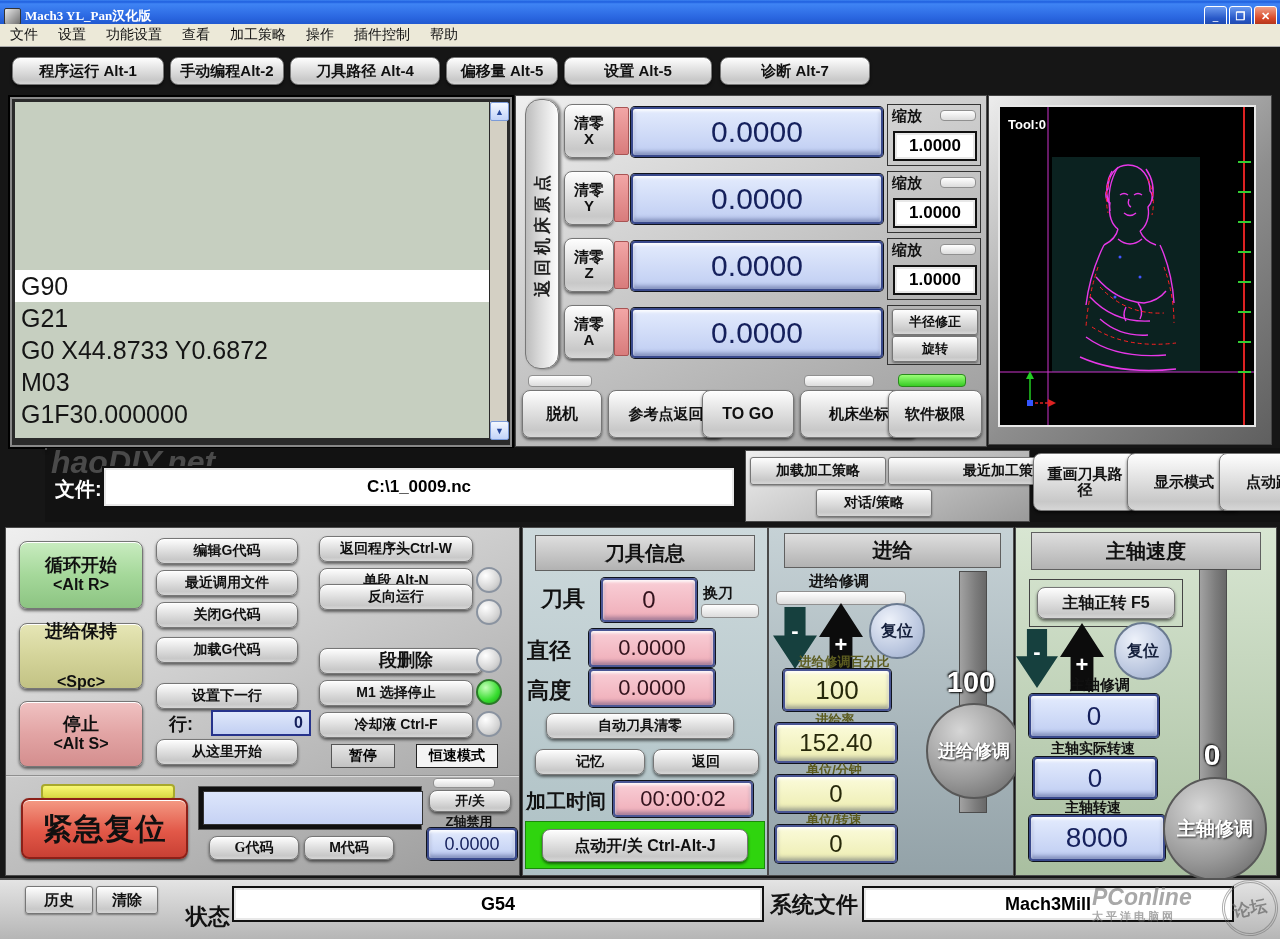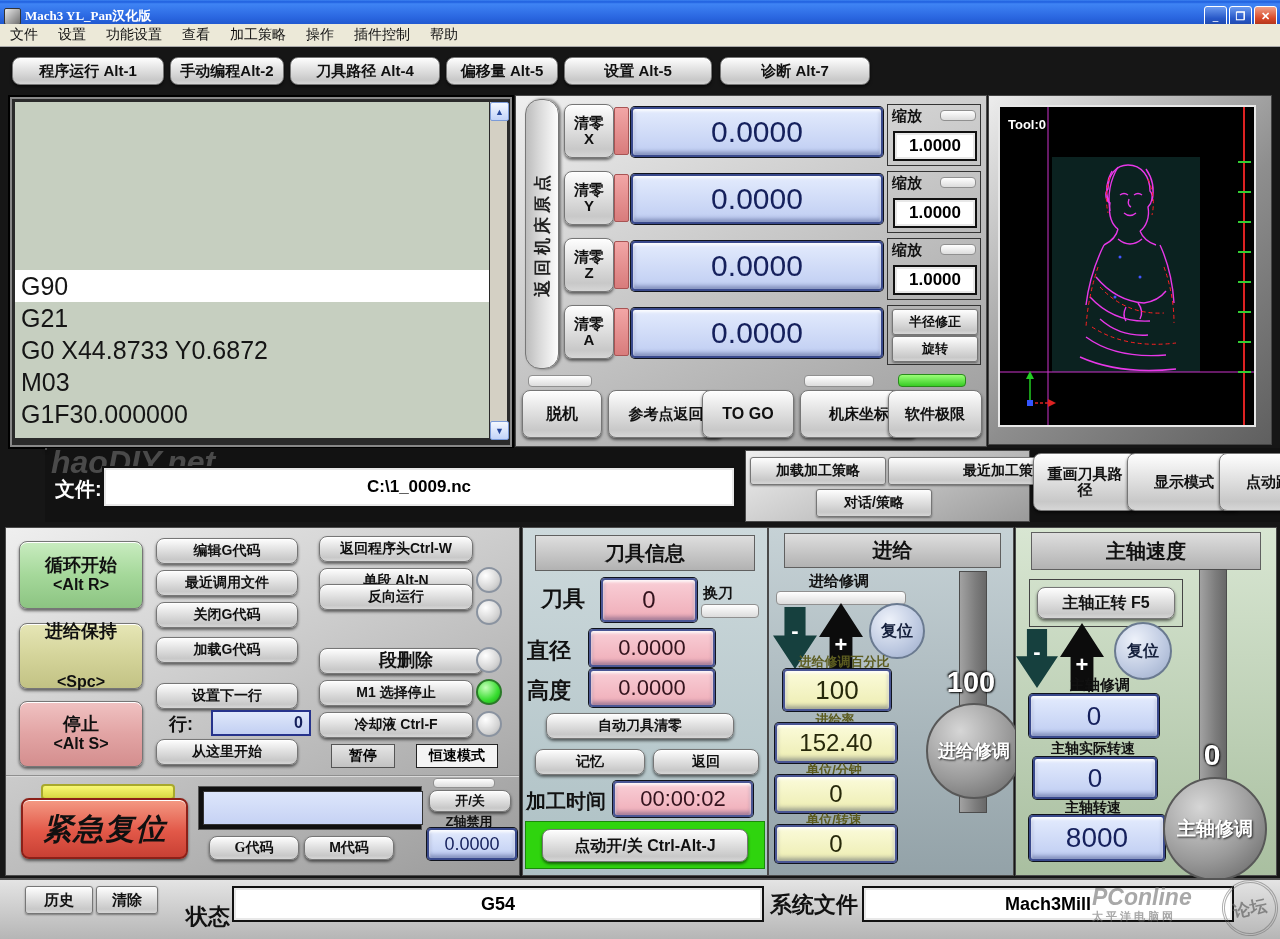--- a/index.html
+++ b/index.html
@@ -21,21 +21,21 @@
   .menuitem{padding:0 10px;}
   
   .btn{background:linear-gradient(180deg,#fefefe,#e4e4e4 40%,#c8c8c8 85%,#d6d6d6);
     border:1px solid #767676;border-radius:8px;color:#101010;font-weight:bold;
     box-shadow:0 2px 3px rgba(0,0,0,.55), inset 0 1px 0 #fff;
     display:flex;align-items:center;justify-content:center;text-align:center;line-height:1.1;}
   .btn.flat{border-radius:3px;box-shadow:0 1px 2px rgba(0,0,0,.4);}
   .btn-green{background:linear-gradient(180deg,#c9ecc0,#a5d89a 50%,#8cc482);}
   .btn-olive{background:linear-gradient(180deg,#e6e6b6,#d4d49a 50%,#c2c284);}
   .btn-pink{background:linear-gradient(180deg,#f0c2c2,#e2a4a4 50%,#d48e8e);}
-  .btn-red{background:linear-gradient(180deg,#f49a84,#e25848 55%,#c84034);border:2px solid #8c2018;font-style:italic;}
+  .btn-red{background:linear-gradient(180deg,#f49a84,#e25848 55%,#c84034);border:2px solid #8c2018;}
   
   .dro{font-weight:normal;display:flex;align-items:center;justify-content:center;border-radius:4px;
     box-shadow:inset 0 2px 3px rgba(255,255,255,.9), inset 0 -3px 4px rgba(10,20,80,.35), 0 0 0 1px #10131c;}
   .dro-blue{background:linear-gradient(#e3ebfd,#bfcdf2);color:#15205c;border:2px solid #39498c;}
   .dro-pink{background:linear-gradient(#f9ced6,#efadb8);color:#33131d;border:2px solid #4a5694;}
   .dro-yellow{background:linear-gradient(#fbfbda,#ededb2);color:#26280a;border:2px solid #4a5694;}
   
   .led{border-radius:50%;border:2px solid #8a93a0;
     background:radial-gradient(circle at 35% 30%,#ffffff,#d2d2d2 65%,#a8a8a8);}
   .led.on{background:radial-gradient(circle at 35% 30%,#c4ffb8,#38dd30 60%,#17a015);border-color:#2a7a28;}

